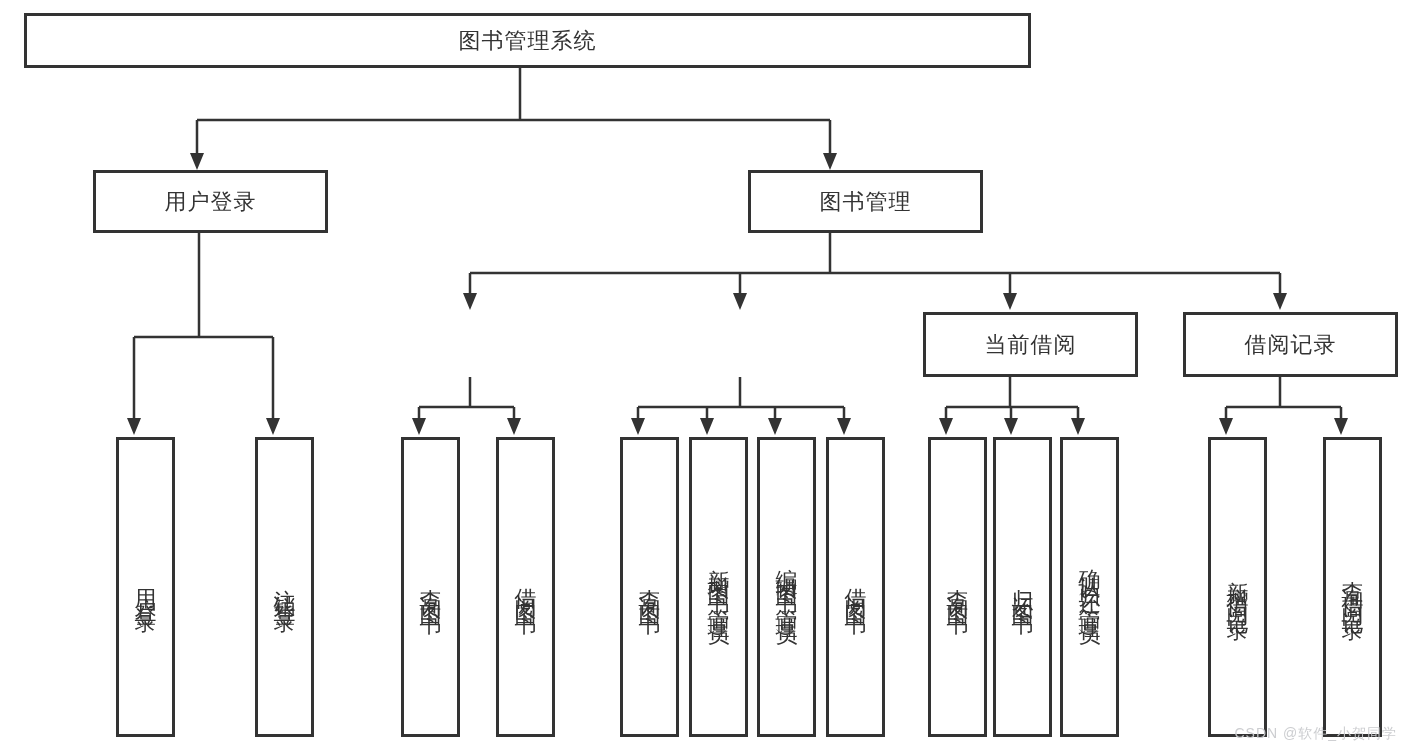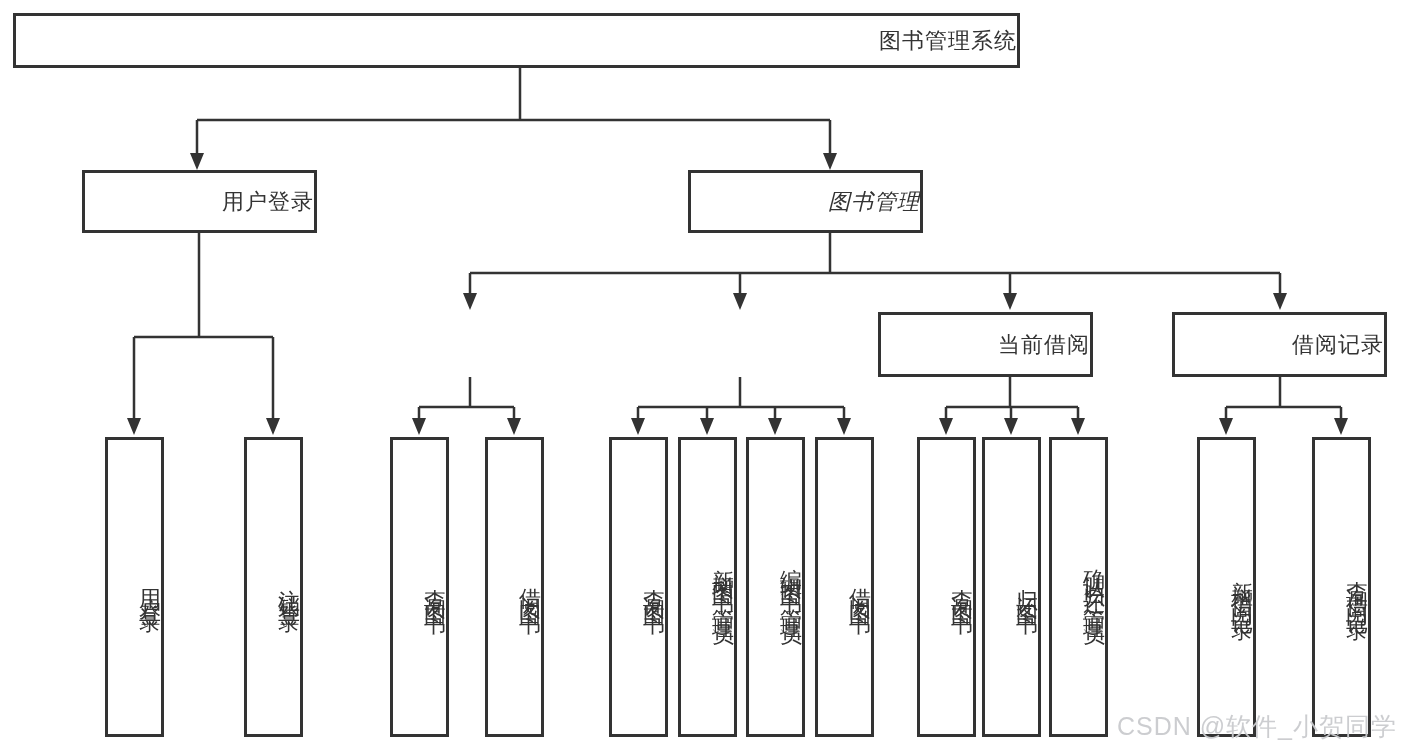--- a/index.html
+++ b/index.html
@@ -17,42 +17,43 @@
     width: 1405px; height: 747px;
     pointer-events: none;
   }
   .box {
     position: absolute;
     box-sizing: border-box;
     border: 3px solid #333333;
     background: #ffffff;
     display: flex;
     align-items: center;
-    justify-content: flex-end;
+    justify-content: center;
     color: #333333;
+    margin-left: 11px;
   }
   .h-label { font-size: 22px; letter-spacing: 1px; white-space: nowrap; }
   .root-box  { left: 13px;  top: 13px;  width: 1007px; height: 55px; }
   .l2-box    { top: 170px; width: 235px; height: 63px; }
   .l3-box    { top: 312px; width: 215px; height: 65px; }
   .leaf      { top: 437px; width: 59px;  height: 300px; }
   .leaf .v-label {
     writing-mode: vertical-rl;
     text-orientation: mixed;
     font-size: 22px;
     letter-spacing: 8px;
     line-height: 1;
     color: #333333;
     white-space: nowrap;
   }
   .watermark {
     position: absolute;
     right: 8px;
     bottom: 4px;
-    font-size: 25px;
+    font-size: 14px;
     letter-spacing: 1px;
     color: rgba(201, 202, 206, 0.95);
     z-index: 5;
     white-space: nowrap;
   }
 </style>
 </head>
 <body>
 
 <div id="canvas">
@@ -80,25 +81,25 @@
          M1219 418 L1233 418 L1226 435 Z  M1334 418 L1348 418 L1341 435 Z"></path>
   </svg>
 
   <div class="box root-box">
     <span class="h-label">图书管理系统</span>
   </div>
 
   <div class="box l2-box" style="left:82px;">
     <span class="h-label">用户登录</span>
   </div>
-  <div class="box l2-box" style="left:688px;font-style:italic;">
+  <div class="box l2-box" style="left:737px;">
     <span class="h-label">图书管理</span>
   </div>
 
-  <div class="box l3-box" style="left:878px;">
+  <div class="box l3-box" style="left:912px;">
     <span class="h-label">当前借阅</span>
   </div>
   <div class="box l3-box" style="left:1172px;">
     <span class="h-label">借阅记录</span>
   </div>
 
   <div class="box leaf" style="left:105px;">
     <span class="v-label">用户登录</span>
   </div>
   <div class="box leaf" style="left:244px;">

